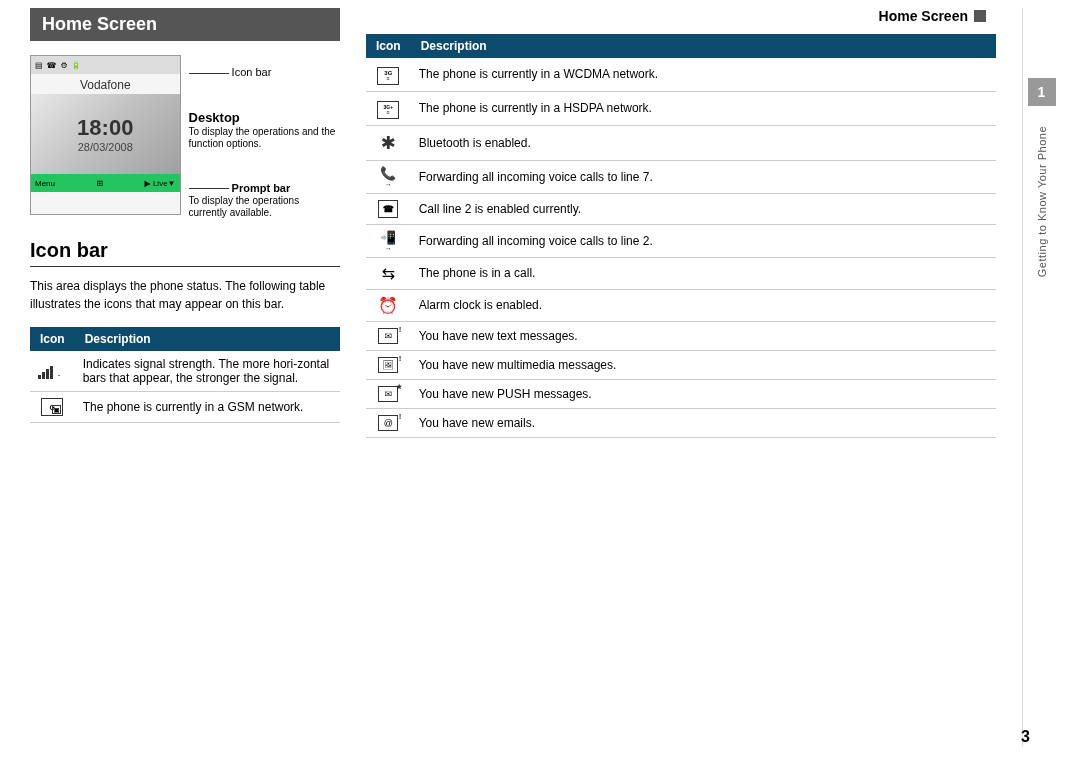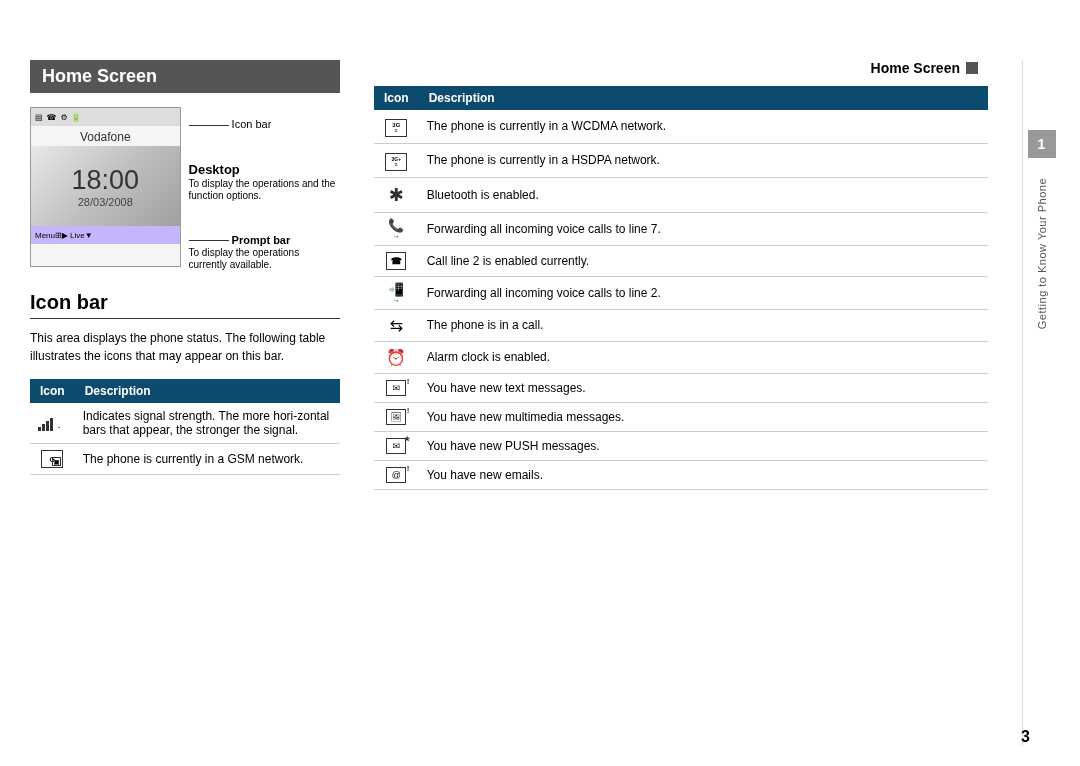--- a/index.html
+++ b/index.html
@@ -9,24 +9,23 @@
       font-family: Arial, sans-serif;
       font-size: 13px;
       background: #fff;
       display: flex;
       overflow: hidden;
     }
 
     
     .main-content {
       flex: 1;
-      padding: 28px 20px 20px 30px;
-      display: flex;
-      gap: 34px;
-      margin-top: 32px;
+      padding: 8px 20px 20px 30px;
+      display: flex;
+      gap: 26px;
     }
 
     
     .left-col {
       width: 310px;
       flex-shrink: 0;
     }
 
     
     .right-col {
@@ -113,38 +112,38 @@
     .phone-bg {
       background: linear-gradient(135deg, #e8e8e8 0%, #c0c0c0 50%, #a0a0a0 100%);
       height: 80px;
       display: flex;
       flex-direction: column;
       align-items: center;
       justify-content: center;
     }
 
     .phone-time {
-      font-size: 27px;
-      font-weight: normal;
+      font-size: 22px;
+      font-weight: bold;
       color: #333;
     }
 
     .phone-date {
       font-size: 11px;
       color: #444;
     }
 
     .phone-bottom-bar {
-      background: #c4b5fd;
+      background: #22c55e;
       height: 18px;
       display: flex;
       align-items: center;
       padding: 0 4px;
       font-size: 8px;
-      justify-content: flex-start;
+      justify-content: space-between;
     }
 
     
     .icon-bar-heading {
       font-size: 20px;
       font-weight: bold;
       border-bottom: 1px solid #333;
       padding-bottom: 4px;
       margin-bottom: 10px;
     }

